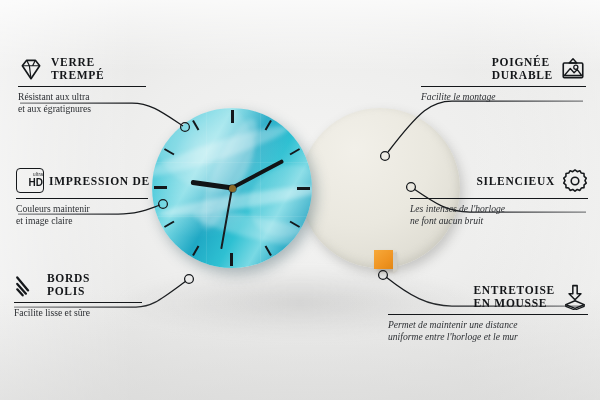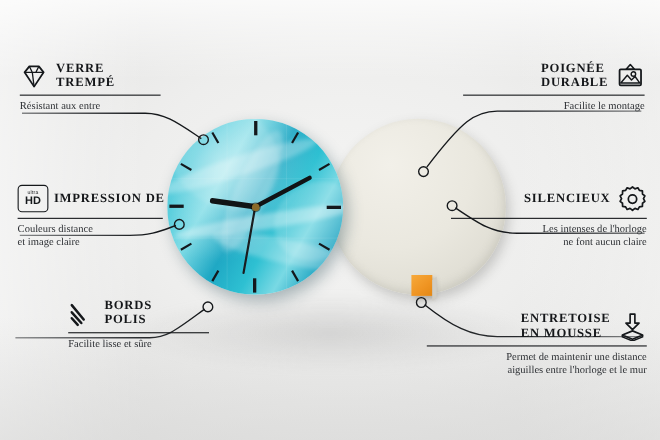--- a/index.html
+++ b/index.html
@@ -80,25 +80,25 @@
   .callout{position:absolute;}
   .callout .head{display:flex;align-items:center;gap:7px;}
   .callout.right .head{justify-content:flex-end;}
   .callout .titles{line-height:1.12;}
   .callout .t1,.callout .t2{
     font-family:"Liberation Serif", serif;font-weight:700;font-size:11.5px;letter-spacing:.7px;color:#141619;
     white-space:nowrap;text-transform:uppercase;}
   .callout.right .titles{text-align:left;}
   .rule{height:1.2px;background:#14171a;margin:4px 0 4px 0;}
   .callout .desc{font-family:"Liberation Serif", serif;font-size:9.6px;color:#2c2f33;line-height:1.28;white-space:nowrap;}
-  .callout.right .desc{text-align:right;}
+  .callout.right .desc{font-style:italic;}
   .ico{width:26px;height:26px;flex:0 0 26px;color:#15181b;}
   .ico svg{display:block;width:26px;height:26px;}
   .hdbox{width:26px;height:23px;border:1.6px solid #15181b;border-radius:4px;
-    display:flex;flex-direction:column;align-items:center;justify-content:center;line-height:1;}
+    display:flex;flex-direction:column;align-items:flex-end;justify-content:center;line-height:1;}
   .hdbox .u{font-family:"Liberation Sans",sans-serif;font-size:4.6px;letter-spacing:.2px;color:#15181b;}
   .hdbox .h{font-family:"Liberation Sans",sans-serif;font-weight:700;font-size:10px;color:#15181b;margin-top:.5px;}
 </style>
 </head>
 <body>
 
 <div id="stage">
 
   <div class="softshadow"></div>
 
@@ -190,41 +190,42 @@
             <path d="M4 9 L8 4 H16 L20 9 L12 21 Z" fill="none" stroke="currentColor" stroke-width="1.5" stroke-linejoin="round"></path>
             <path d="M4 9 H20 M8 4 L10.5 9 L12 21 M16 4 L13.5 9" fill="none" stroke="currentColor" stroke-width="1.1"></path>
           </svg>
       </span>
       <span class="titles">
         <div class="t1">VERRE</div>
         <div class="t2">TREMPÉ</div>
       </span>
     </div>
     <div class="rule" style="width:128px;"></div>
-    <div class="desc">Résistant aux entre</div>
+    <div class="desc">Résistant aux ultra</div>
+    <div class="desc">et aux égratignures</div>
   </div>
 
   <div class="callout left" style="left:16px;top:168px;width:160px;">
     <div class="head">
       <span class="ico">
         <span class="hdbox">
           <span class="u">ultra</span>
           <span class="h">HD</span>
         </span>
       </span>
       <span class="titles">
         <div class="t1">IMPRESSION DE</div>
       </span>
     </div>
     <div class="rule" style="width:132px;"></div>
-    <div class="desc">Couleurs distance</div>
+    <div class="desc">Couleurs maintenir</div>
     <div class="desc">et image claire</div>
   </div>
 
-  <div class="callout left" style="left:14px;top:272px;width:150px;margin-left:48px;">
+  <div class="callout left" style="left:14px;top:272px;width:150px;">
     <div class="head">
       <span class="ico">
         <svg viewBox="0 0 24 24">
             <path d="M3 5 L13 17 M3 11 L11 20 M3 16 L8 21.5" fill="none" stroke="currentColor" stroke-width="2.1" stroke-linecap="round"></path>
           </svg>
       </span>
       <span class="titles">
         <div class="t1">BORDS</div>
         <div class="t2">POLIS</div>
       </span>
@@ -259,35 +260,35 @@
       </span>
       <span class="ico">
         <svg viewBox="0 0 24 24">
           <path d="M12 1.8 l2.1 1.6 2.4-.9 1.3 2.2 2.5.4 .1 2.6 2 1.6 -1.2 2.3 1.2 2.3 -2 1.6 -.1 2.6 -2.5 .4 -1.3 2.2 -2.4-.9 -2.1 1.6 -2.1-1.6 -2.4 .9 -1.3-2.2 -2.5-.4 -.1-2.6 -2-1.6 1.2-2.3 -1.2-2.3 2-1.6 .1-2.6 2.5-.4 1.3-2.2 2.4 .9 Z" fill="none" stroke="currentColor" stroke-width="1.45" stroke-linejoin="round"></path>
           <circle cx="12" cy="12" r="3.5" fill="none" stroke="currentColor" stroke-width="1.45"></circle>
         </svg>
       </span>
     </div>
     <div class="rule" style="width:178px;margin-left:auto;"></div>
     <div class="desc">Les intenses de l'horloge</div>
-    <div class="desc">ne font aucun claire</div>
+    <div class="desc">ne font aucun bruit</div>
   </div>
 
   <div class="callout right" style="right:12px;top:284px;width:200px;">
     <div class="head">
       <span class="titles">
         <div class="t1">ENTRETOISE</div>
         <div class="t2">EN MOUSSE</div>
       </span>
       <span class="ico">
         <svg viewBox="0 0 24 24">
           <path d="M10 1.5 H14 V9 H17.5 L12 14.5 L6.5 9 H10 Z" fill="none" stroke="currentColor" stroke-width="1.4" stroke-linejoin="round"></path>
           <path d="M12 15.5 L20.5 19 L12 22.5 L3.5 19 Z" fill="none" stroke="currentColor" stroke-width="1.4" stroke-linejoin="round"></path>
           <path d="M3.5 19 V20.6 L12 24 L20.5 20.6 V19" fill="none" stroke="currentColor" stroke-width="1.2" stroke-linejoin="round"></path>
         </svg>
       </span>
     </div>
     <div class="rule" style="width:200px;margin-left:auto;"></div>
     <div class="desc">Permet de maintenir une distance</div>
-    <div class="desc">aiguilles entre l'horloge et le mur</div>
+    <div class="desc">uniforme entre l'horloge et le mur</div>
   </div>
 
 </div>
 
 </body></html>

